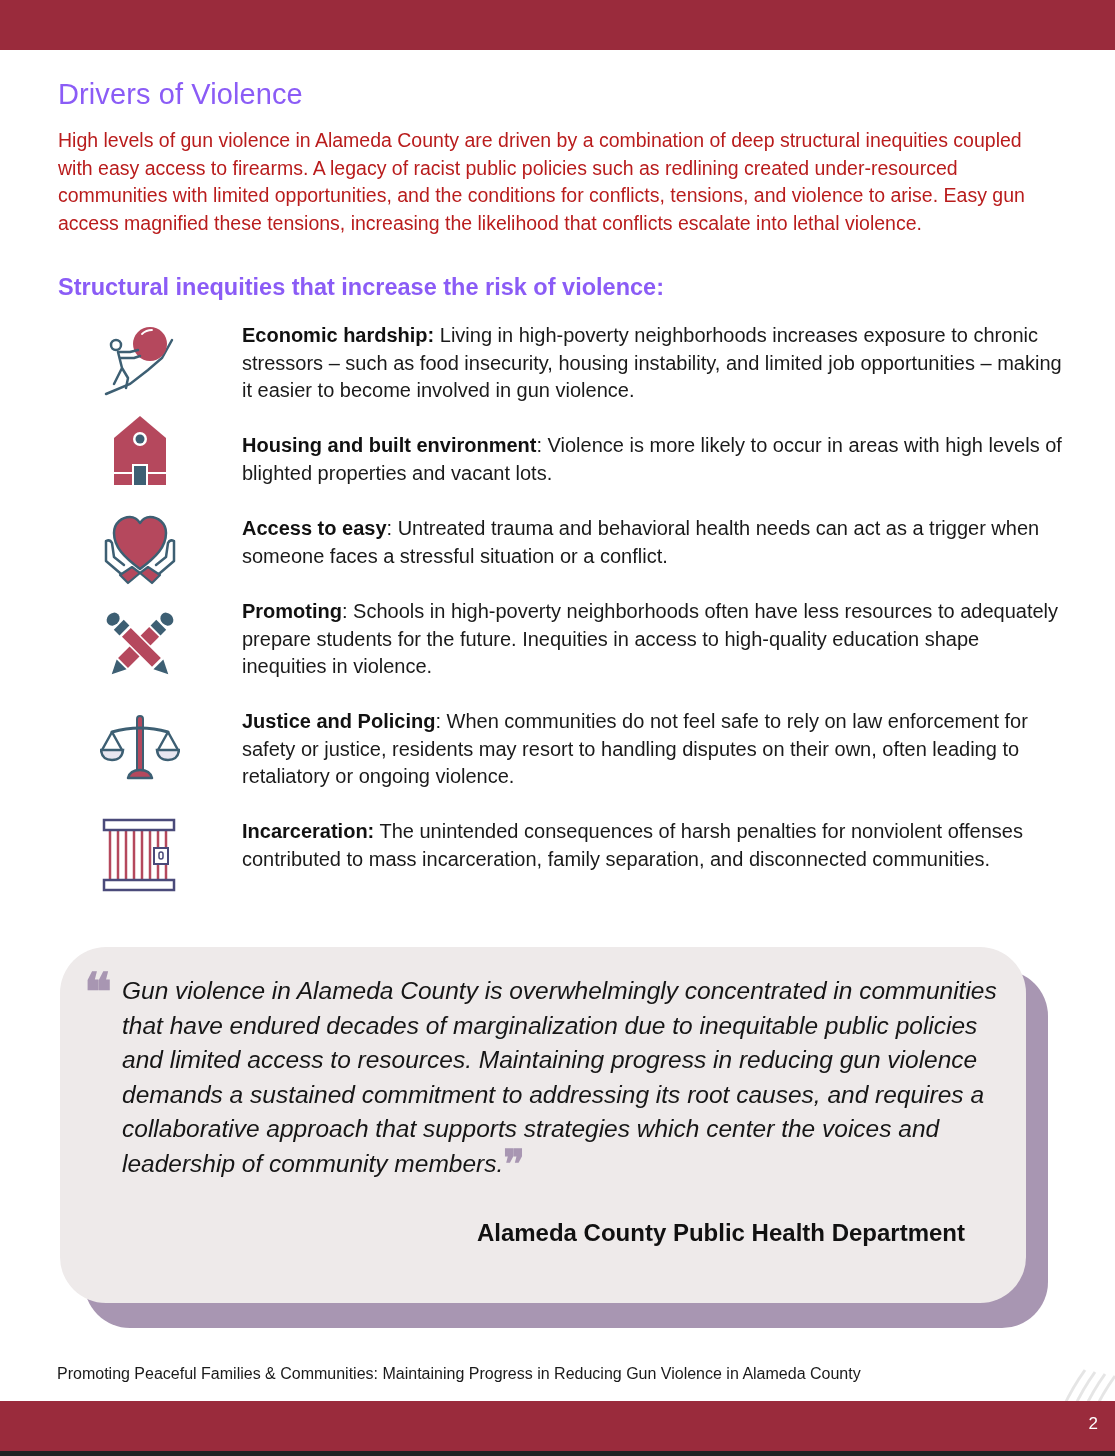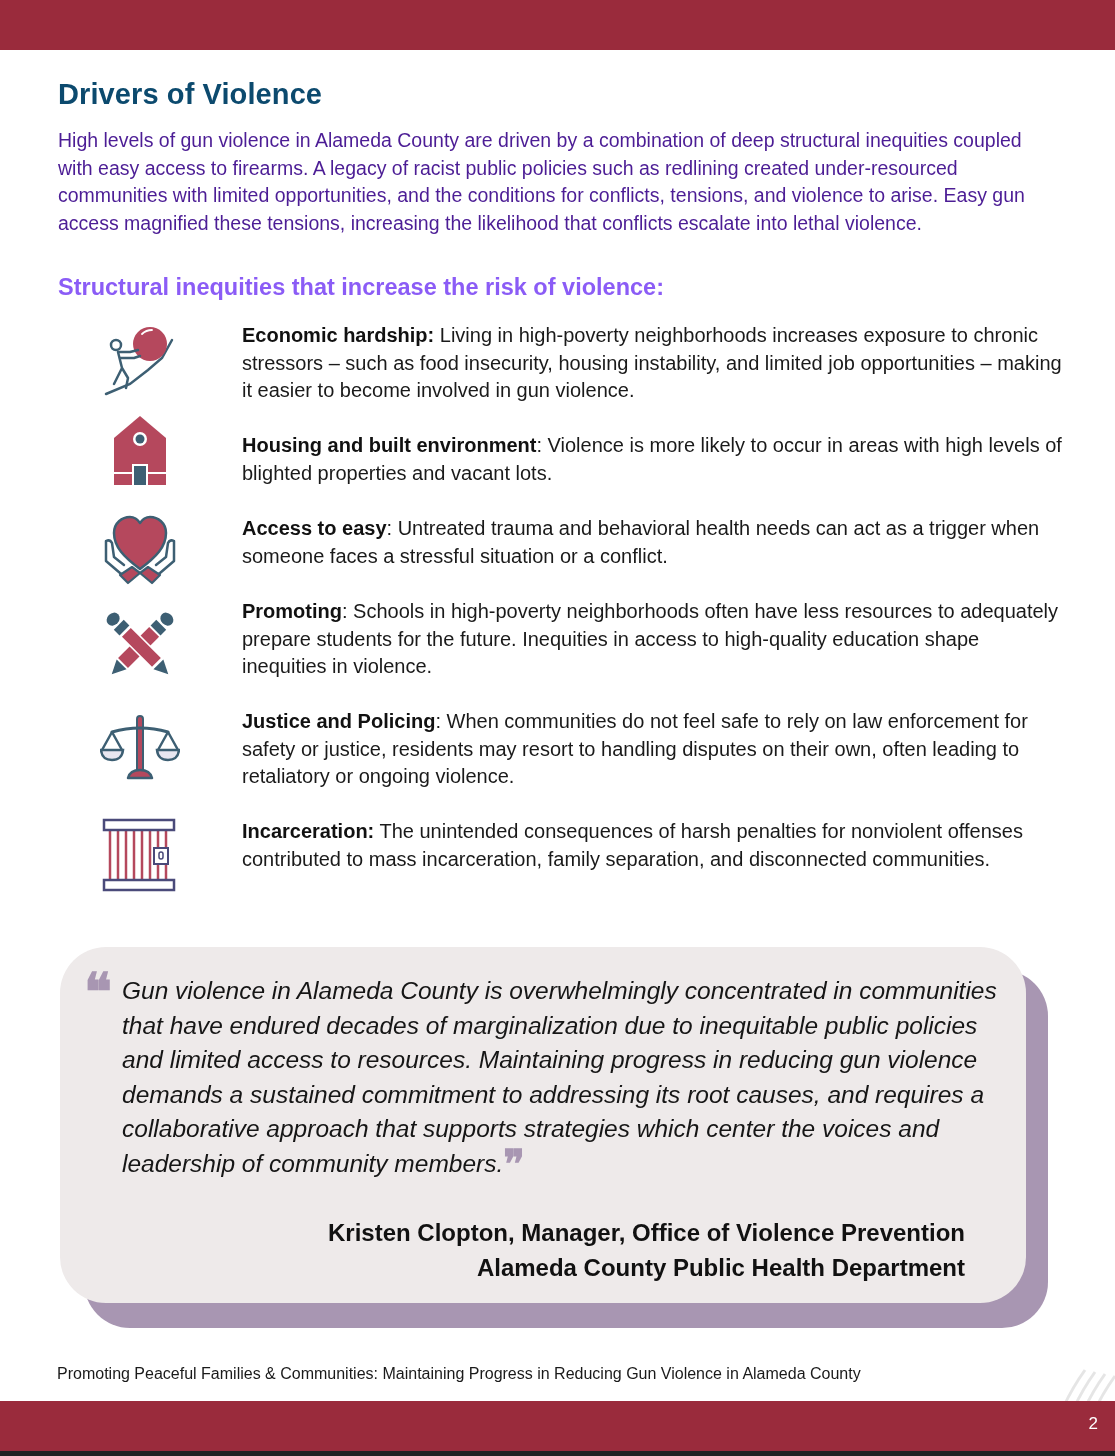--- a/index.html
+++ b/index.html
@@ -5,25 +5,25 @@
   html, body { margin: 0; padding: 0; }
   body {
     width: 1115px; height: 1456px; position: relative; overflow: hidden;
     background: #ffffff;
     font-family: "Liberation Sans", "DejaVu Sans", sans-serif;
     color: #1a1a1a;
   }
   .top-bar { position: absolute; left: 0; top: 0; width: 1115px; height: 50px; background: #9a2b3c; }
   .title {
     position: absolute; left: 58px; top: 78px; margin: 0;
-    font-size: 29px; font-weight: bold; color: #0c4a6e; letter-spacing: 0.1px;
+    font-size: 29px; font-weight: normal; color: #8b5cf6; letter-spacing: 0.1px;
   }
   .intro {
     position: absolute; left: 58px; top: 127px; width: 1000px; margin: 0;
-    font-size: 19.5px; line-height: 27.5px; color: #4c1d95;
+    font-size: 19.5px; line-height: 27.5px; color: #b91c1c;
   }
   .subtitle {
     position: absolute; left: 58px; top: 274px; margin: 0;
     font-size: 23.5px; font-weight: bold; color: #8b5cf6;
   }
   .item { position: absolute; left: 0; width: 1115px; }
   .item .icon { position: absolute; left: 100px; width: 80px; height: 80px; }
   .item .text {
     position: absolute; left: 242px; width: 820px;
     font-size: 20px; line-height: 27.5px; color: #1a1a1a;
@@ -158,21 +158,20 @@
     <rect x="59" y="34" width="4" height="7" rx="2" fill="none" stroke="#4a4a7a" stroke-width="1.5"></rect>
   </svg>
   <div class="text"><b>Incarceration:</b><span> The unintended consequences of harsh penalties for nonviolent offenses contributed to mass incarceration, family separation, and disconnected communities.</span></div>
 </div>
 
 <div class="quote-shadow"></div>
 <div class="quote-box"></div>
 <div class="quote-open">❝</div>
 <p class="quote-text"><span>Gun violence in Alameda County is overwhelmingly concentrated in communities that have endured decades of marginalization due to inequitable public policies and limited access to resources. Maintaining progress in reducing gun violence demands a sustained commitment to addressing its root causes, and requires a collaborative approach that supports strategies which center the voices and leadership of community members.</span><span class="quote-close">❞</span></p>
 <div class="attribution">
-  <div>Kristen Clopton, Manager, Office of Violence Prevention</div>
   <div>Alameda County Public Health Department</div>
 </div>
 
 <div class="footer-text">Promoting Peaceful Families &amp; Communities: Maintaining Progress in Reducing Gun Violence in Alameda County</div>
 <svg class="swoosh" viewBox="0 0 75 86">
   <g stroke="#9a9a9a" stroke-width="3" fill="none">
     <path d="M10 80 Q20 40 45 5"></path>
     <path d="M20 82 Q30 42 55 7"></path>
     <path d="M30 84 Q40 44 65 9"></path>
     <path d="M40 86 Q50 46 75 11"></path>

